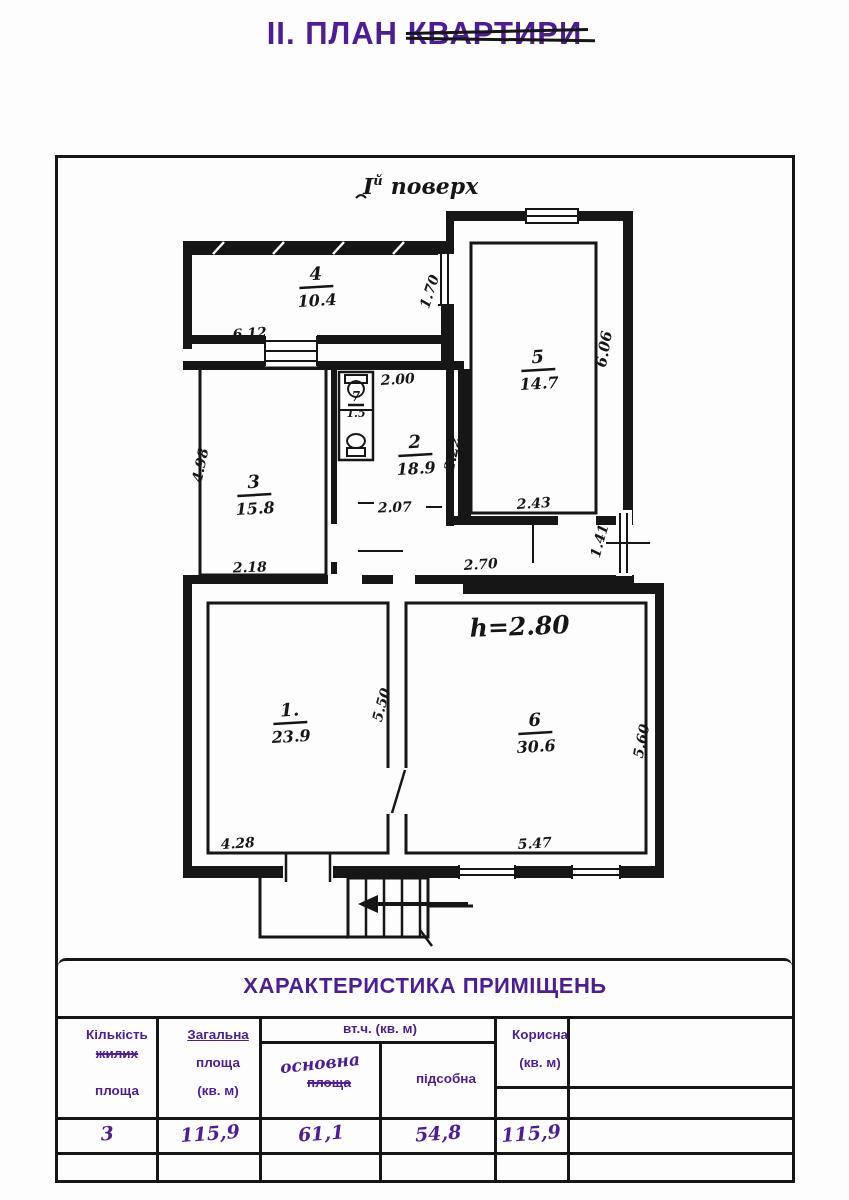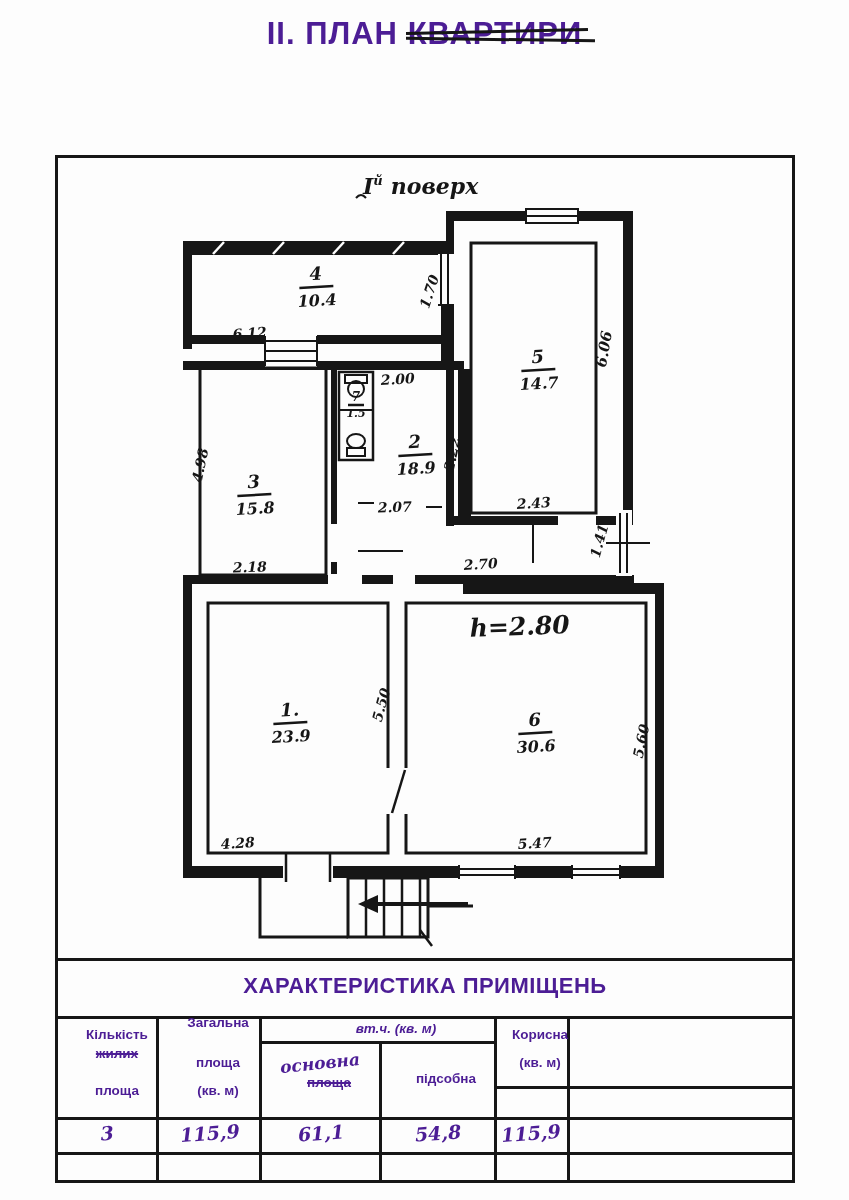--- a/index.html
+++ b/index.html
@@ -27,21 +27,21 @@
   .floor-note{font-family:"DejaVu Serif",serif;font-style:italic;font-weight:700;font-size:22px;}
   .room-label text{text-anchor:middle;}
   .room-label .num{font:italic 700 18px "DejaVu Serif",serif;}
   .room-label .num-sm{font:italic 700 12px "DejaVu Serif",serif;}
   .room-label .area{font:italic 700 16px "DejaVu Serif",serif;}
   .room-label .area-sm{font:italic 700 11px "DejaVu Serif",serif;}
   .room-label line{stroke:#161616;stroke-width:2.5;}
   .dim{text-anchor:middle;}
   
   .table-area{position:absolute;left:0;top:800px;width:734px;height:222px;
-              border-top:3px solid #161616;}
+              border-top:3px solid #161616;border-radius:8px;}
   .tbl-title{position:absolute;top:12px;left:0;width:100%;text-align:center;
              font-size:22px;font-weight:bold;letter-spacing:0.5px;}
   .hline,.vline{position:absolute;background:#161616;}
   .cell-txt{position:absolute;font-size:13.5px;font-weight:bold;text-align:center;
             transform:translateX(-50%);white-space:nowrap;padding-left:20px;}
   .strike{text-decoration:line-through;text-decoration-thickness:2px;}
   .script-over{position:absolute;font-family:"DejaVu Serif",serif;font-style:italic;
                font-weight:700;font-size:17px;transform:translateX(-50%) rotate(-6deg);
                white-space:nowrap;}
   .hw-val{position:absolute;font-family:"DejaVu Serif",serif;font-style:italic;
@@ -266,25 +266,25 @@
       <div class="vline" style="left:509px;top:55px;width:3px;height:167px;"></div>
       <div class="hline" style="left:201px;top:80px;width:238px;height:2.5px;"></div>
       <div class="hline" style="left:436px;top:125px;width:298px;height:3px;"></div>
       <div class="hline" style="left:0;top:156px;width:734px;height:3px;"></div>
       <div class="hline" style="left:0;top:191px;width:734px;height:3px;"></div>
 
       <div class="cell-txt" style="left:49px;top:66px;">Кількість</div>
       <div class="cell-txt strike" style="left:49px;top:85px;text-align:right;">жилих</div>
       <div class="cell-txt" style="left:49px;top:122px;">площа</div>
 
-      <div class="cell-txt" style="left:150px;top:54px;">Загальна</div>
+      <div class="cell-txt" style="left:150px;top:66px;text-decoration:underline;">Загальна</div>
       <div class="cell-txt" style="left:150px;top:94px;">площа</div>
       <div class="cell-txt" style="left:150px;top:122px;">(кв. м)</div>
 
-      <div class="cell-txt" style="left:328px;top:60px;font-style:italic;">вт.ч. (кв. м)</div>
+      <div class="cell-txt" style="left:312px;top:60px;">вт.ч. (кв. м)</div>
       <div class="script-over" style="left:262px;top:92px;">основна</div>
       <div class="cell-txt strike" style="left:261px;top:114px;">площа</div>
       <div class="cell-txt" style="left:378px;top:110px;">підсобна</div>
 
       <div class="cell-txt" style="left:472px;top:66px;">Корисна</div>
       <div class="cell-txt" style="left:472px;top:94px;">(кв. м)</div>
 
       <div class="hw-val" style="left:49px;top:161px;">3</div>
       <div class="hw-val" style="left:152px;top:161px;">115,9</div>
       <div class="hw-val" style="left:263px;top:161px;">61,1</div>

